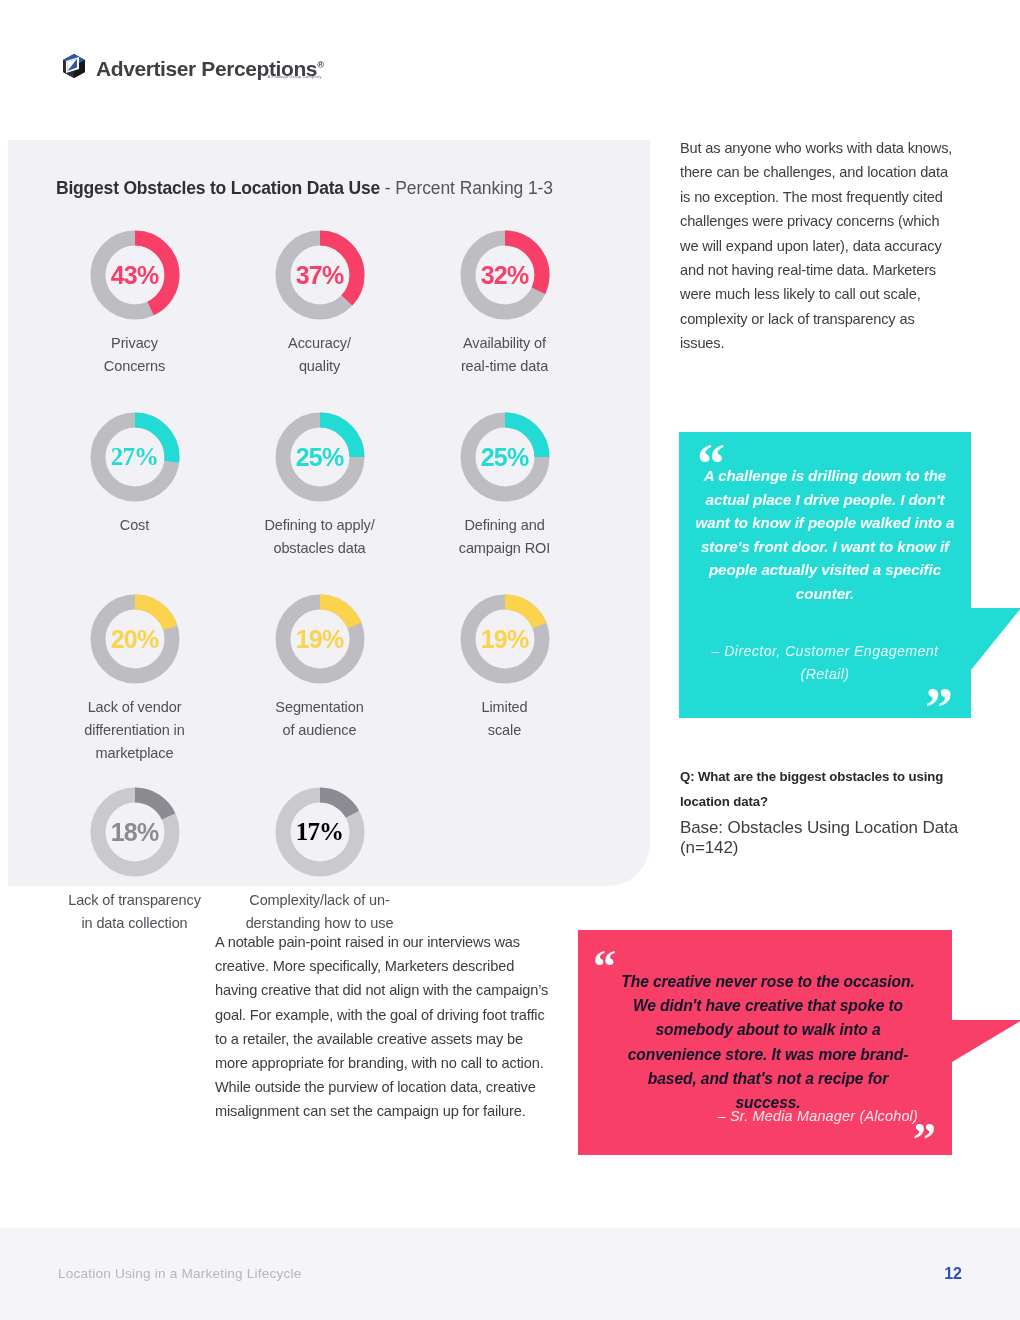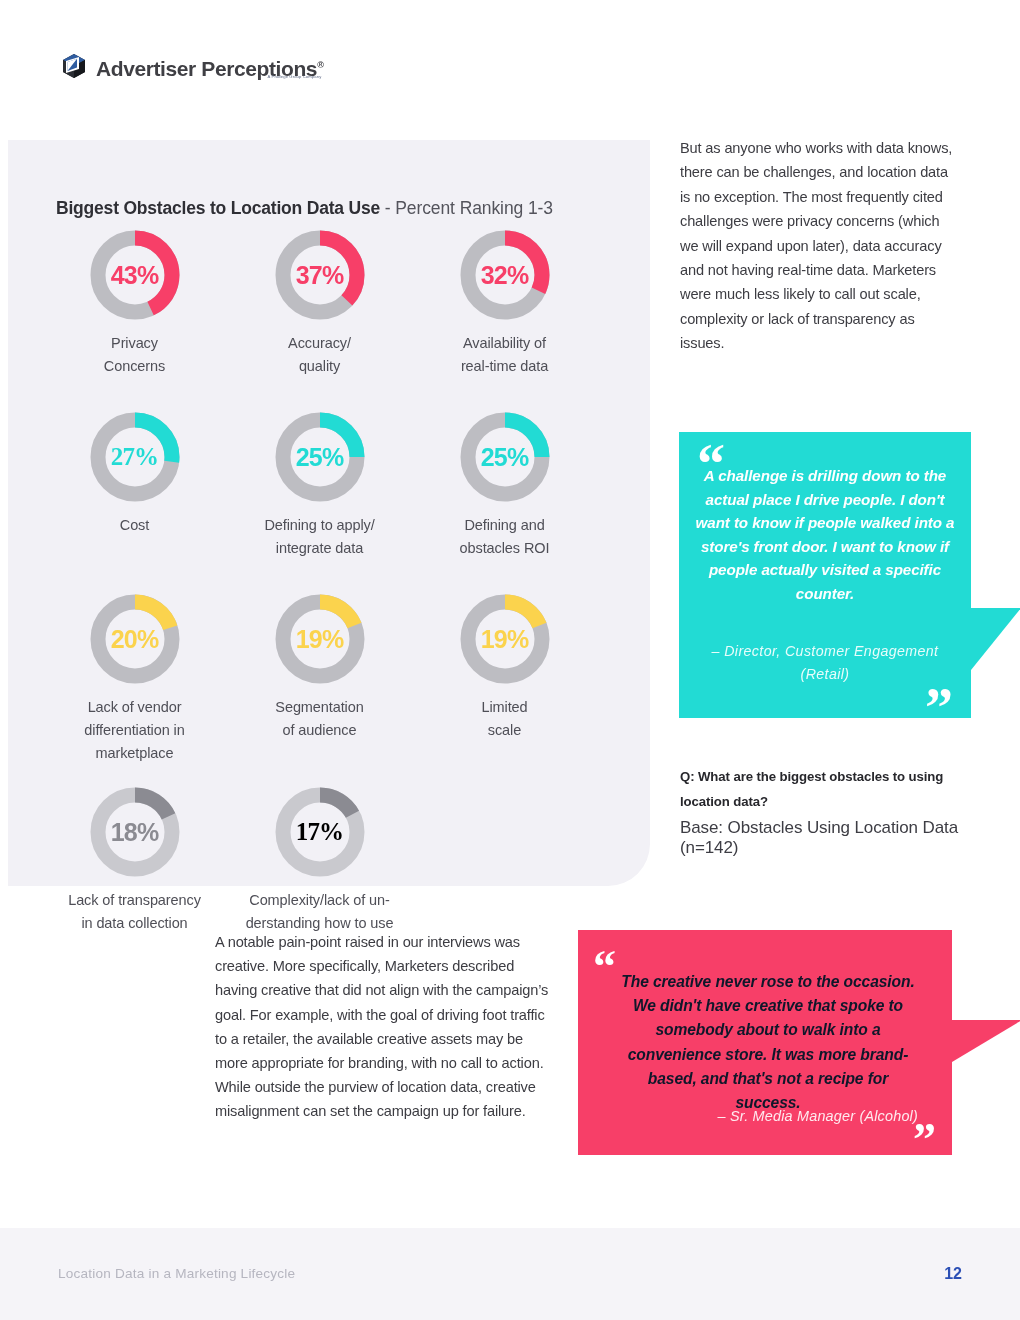--- a/index.html
+++ b/index.html
@@ -24,21 +24,21 @@
     position:absolute; right:2px; top:22px;
     font-size:4.2px; color:#5f6a86; letter-spacing:0.1px; white-space:nowrap;
   }
 
   
   .panel {
     position:absolute; left:8px; top:140px; width:642px; height:746px;
     background:#f2f1f6; border-bottom-right-radius:42px;
   }
   .panel-title {
-    position:absolute; left:48px; top:58px;
+    position:absolute; left:48px; top:38px;
     font-size:17.5px; white-space:nowrap;
   }
   .panel-title .strong { font-weight:bold; color:#2f2f35; letter-spacing:-0.2px; }
   .panel-title .sub { font-weight:normal; color:#54545c; letter-spacing:-0.1px; }
 
   
   .donut-grid {
     position:absolute; left:34px; top:90px; width:580px;
   }
   .donut-row { display:flex; }
@@ -230,34 +230,34 @@
           <div class="donut-cell">
             <div class="donut">
               <svg width="90" height="90" viewBox="0 0 90 90">
                 <circle cx="45" cy="45" r="37" fill="none" stroke="#bdbdc2" stroke-width="15"></circle>
                 <circle cx="45" cy="45" r="37" fill="none" stroke="#22dbd4" stroke-width="15" stroke-dasharray="58.12 174.36"></circle>
               </svg>
               <div class="donut-val" style="color: rgb(34, 219, 212);">25%</div>
             </div>
             <div class="donut-label">
               <div>Defining to apply/</div>
-              <div>integrate data</div>
+              <div>obstacles data</div>
             </div>
           </div>
           <div class="donut-cell">
             <div class="donut">
               <svg width="90" height="90" viewBox="0 0 90 90">
                 <circle cx="45" cy="45" r="37" fill="none" stroke="#bdbdc2" stroke-width="15"></circle>
                 <circle cx="45" cy="45" r="37" fill="none" stroke="#22dbd4" stroke-width="15" stroke-dasharray="58.12 174.36"></circle>
               </svg>
               <div class="donut-val" style="color: rgb(34, 219, 212);">25%</div>
             </div>
             <div class="donut-label">
               <div>Defining and</div>
-              <div>obstacles ROI</div>
+              <div>campaign ROI</div>
             </div>
           </div>
         </div>
         <div class="donut-row" style="margin-top: 34px;">
           <div class="donut-cell">
             <div class="donut">
               <svg width="90" height="90" viewBox="0 0 90 90">
                 <circle cx="45" cy="45" r="37" fill="none" stroke="#bdbdc2" stroke-width="15"></circle>
                 <circle cx="45" cy="45" r="37" fill="none" stroke="#fbd34d" stroke-width="15" stroke-dasharray="46.50 185.98"></circle>
               </svg>
@@ -346,16 +346,16 @@
 
   <div class="quote-pink">
     <div class="tail"></div>
     <div class="qmark-open">“</div>
     <div class="quote-pink-text">The creative never rose to the occasion. We didn't have creative that spoke to somebody about to walk into a convenience store. It was more brand-based, and that's not a recipe for success.</div>
     <div class="quote-pink-attr">– Sr. Media Manager (Alcohol)</div>
     <div class="qmark-close">”</div>
   </div>
 
   <div class="footer"></div>
-  <div class="footer-text">Location Data in a Marketing Lifecycle</div>
+  <div class="footer-text">Location Using in a Marketing Lifecycle</div>
   <div class="footer-page">12</div>
 
 </div>
 
 </body></html>

